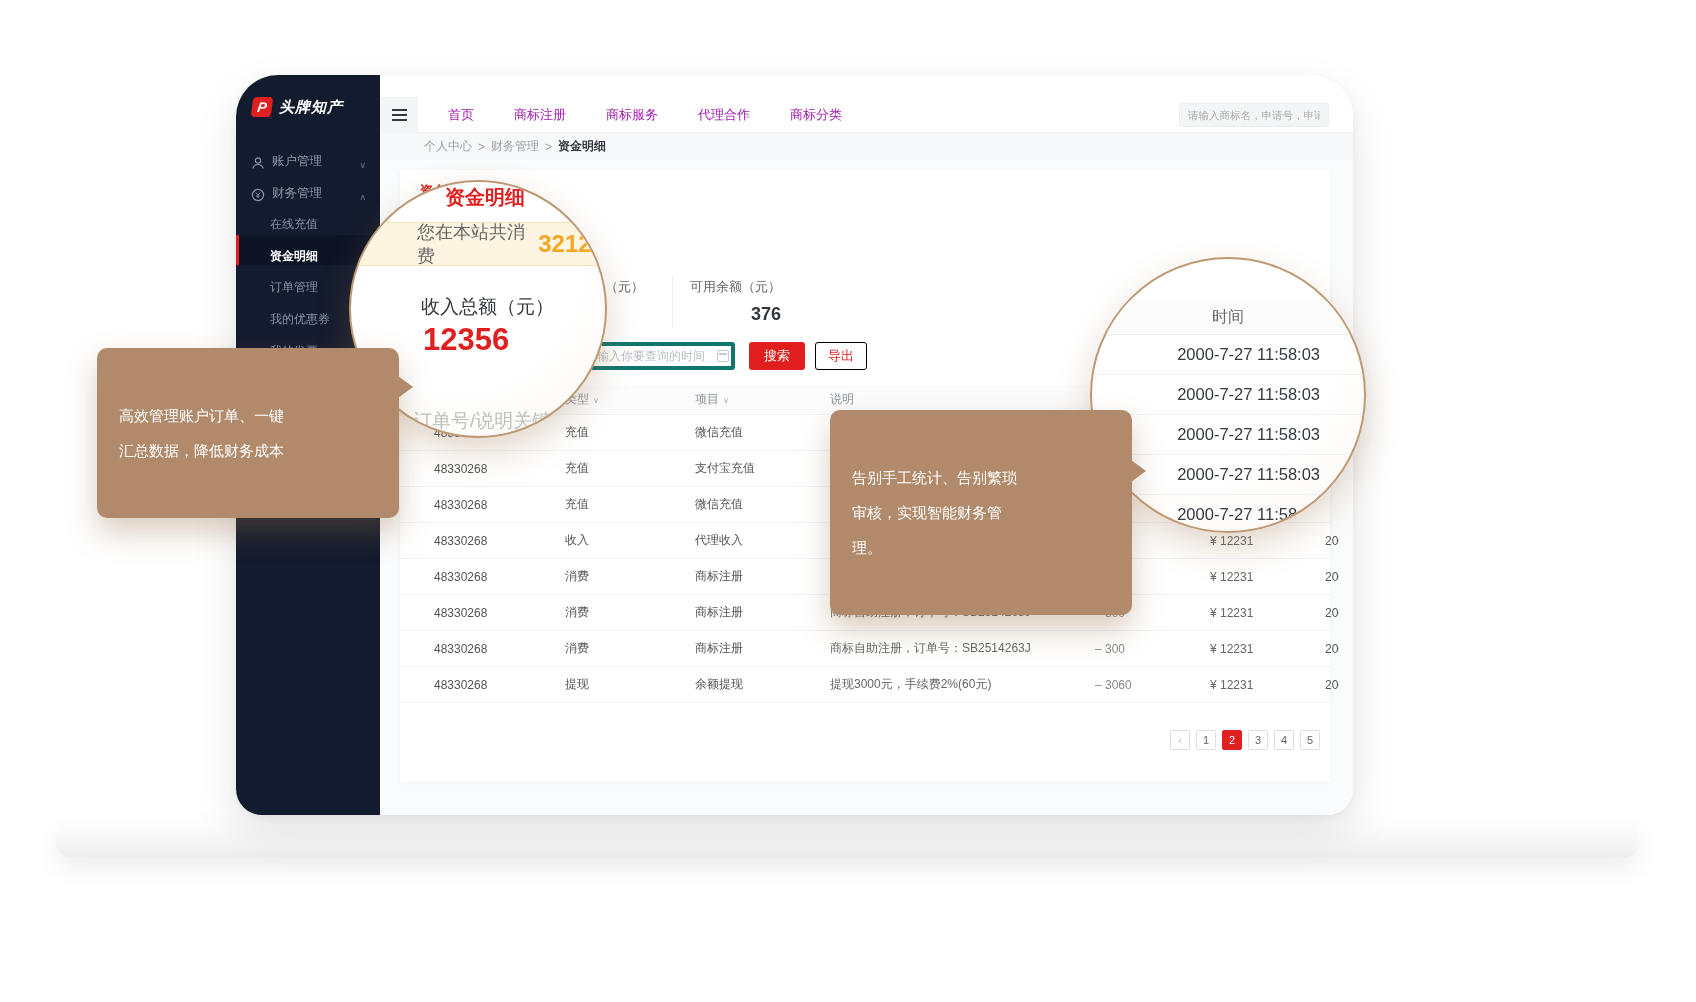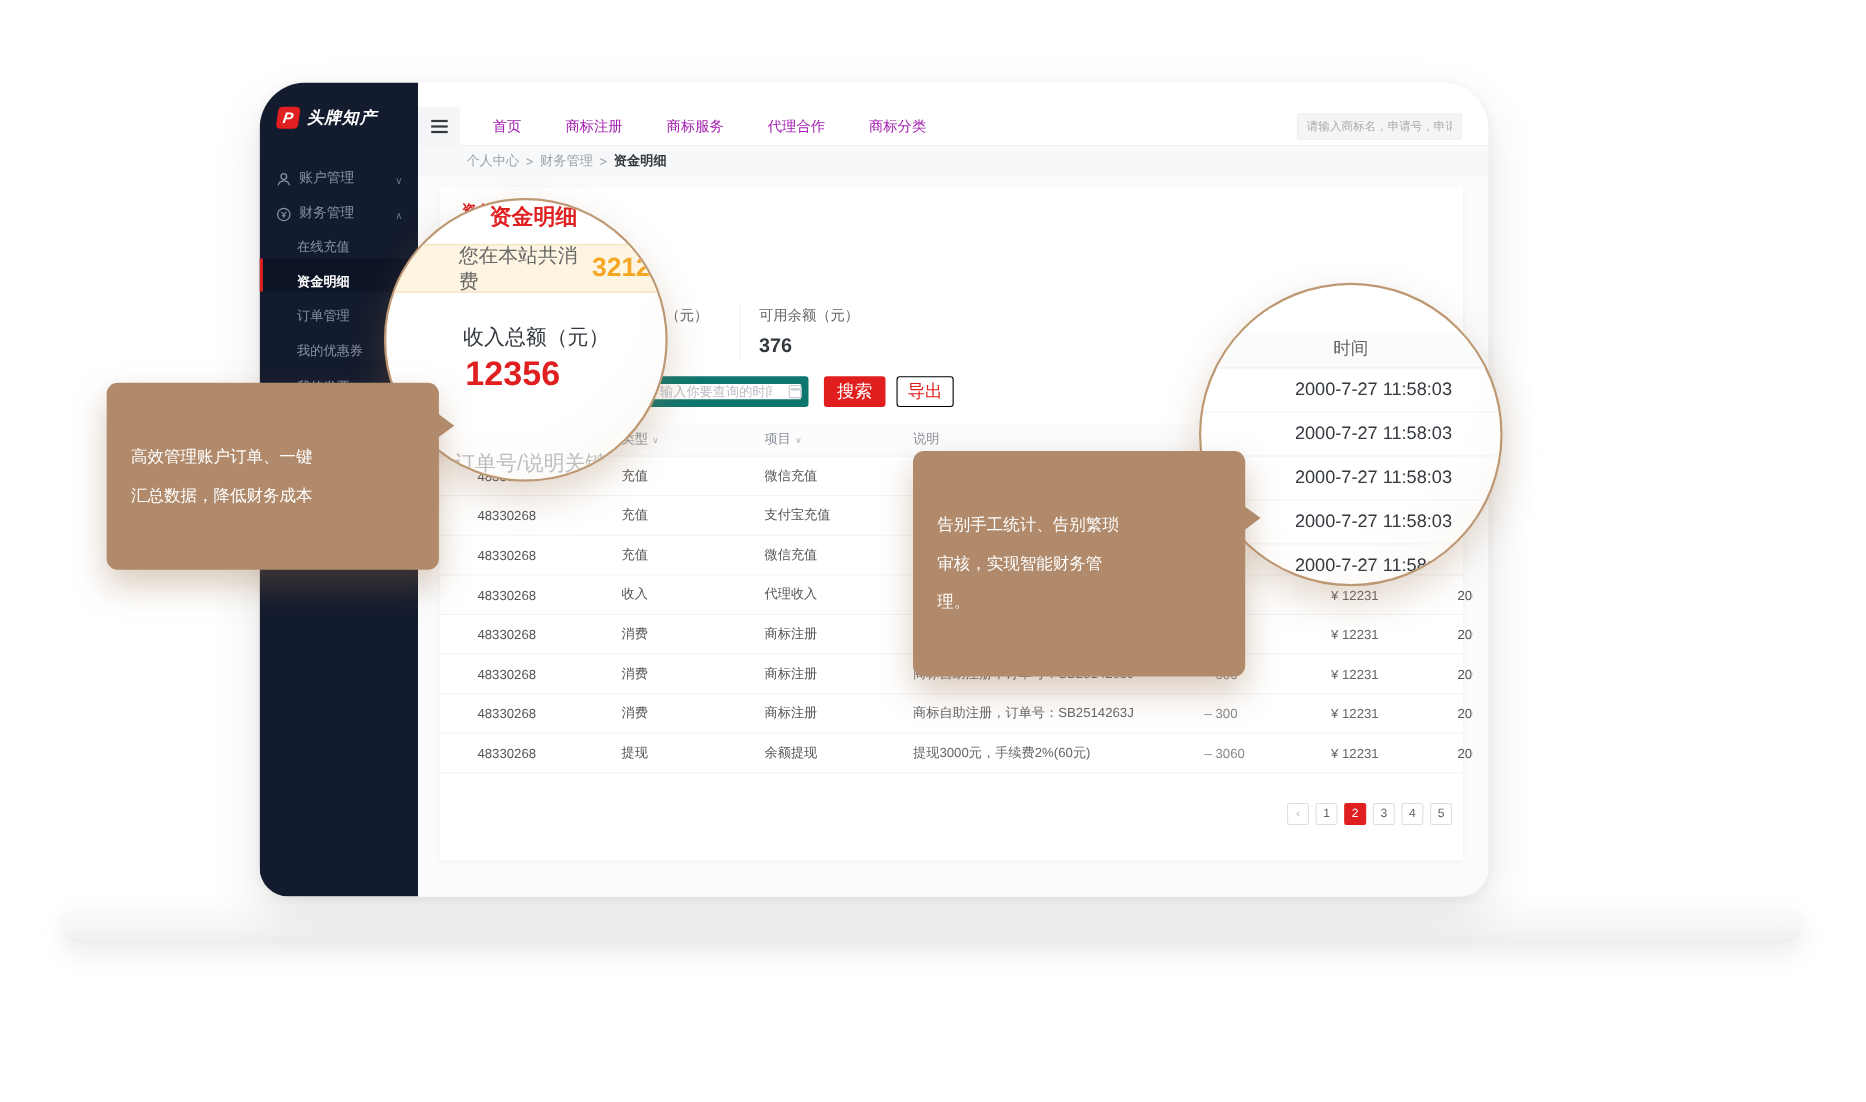--- a/index.html
+++ b/index.html
@@ -58,33 +58,33 @@
   .banner .tail { position:absolute; left:212px; top:11px; font-size:12px; color:#F5A623; font-weight:bold; }
   .banner .unit { position:absolute; left:247px; top:12px; font-size:11px; color:#8C8C8C; }
 
   .stats { position:absolute; left:0; top:102px; right:0; height:62px; }
   .stat-lab { font-size:13px; color:#666; }
   .stat-val { font-size:18px; color:#33383F; font-weight:bold; }
   .s1 { position:absolute; left:30px; top:6px; }
   .s1 .stat-val { color:#E02020; font-size:22px; margin-top:8px; }
   .s2 { position:absolute; left:205px; top:6px; }
   .s3 { position:absolute; left:290px; top:6px; }
-  .s3 .stat-val { margin-top:8px; }
+  .s3 .stat-val { margin-top:8px;text-align:right; }
   .stat-div { position:absolute; left:272px; top:4px; width:1px; height:52px; background:#EEEEEE; }
 
   .filterrow { position:absolute; left:0; top:172px; right:0; height:28px; }
-  .f-input { position:absolute; height:28px; border:7px solid #0f766e; border-radius:3px; background:#fff;
+  .f-input { position:absolute; height:28px; border:4px solid #0f766e; border-radius:3px; background:#fff;
     font-size:12px; color:#555; padding:0 8px; outline:none; }
   .f-input::placeholder { color:#B9BDC4; }
   .kw { left:18px; width:155px; }
   .tm { left:185px; width:150px; padding-right:26px; }
   .cal { position:absolute; left:317px; top:8px; width:12px; height:12px; border:1px solid #C4C9D0;
     border-radius:2px; }
   .cal i { display:block; margin:2px auto 0; width:8px; height:2px; background:#C4C9D0; }
-  .btn { position:absolute; height:28px; border-radius:3px; font-size:16px; cursor:pointer;
+  .btn { position:absolute; height:28px; border-radius:3px; font-size:13px; cursor:pointer;
     display:flex; align-items:center; justify-content:center; }
   .btn-search { left:349px; width:56px; background:#E01E1E; color:#fff; border:none; }
   .btn-export { left:415px; width:52px; background:#fff; color:#E01E1E; border:1px solid #000000; }
 
   .tgrid { display:grid; grid-template-columns:131px 130px 135px 265px 115px 115px 1fr;
     padding-left:34px; align-items:center; }
   .thead { position:absolute; left:0; top:215px; right:0; height:30px; font-size:12px; color:#8A8F99;
     border-bottom:1px solid #F2F3F5; background:#FCFCFD; }
   .thead .caret { font-size:8px; color:#AAB0B8; margin-left:4px; }
   .tbody { position:absolute; left:0; top:245px; right:0; }

